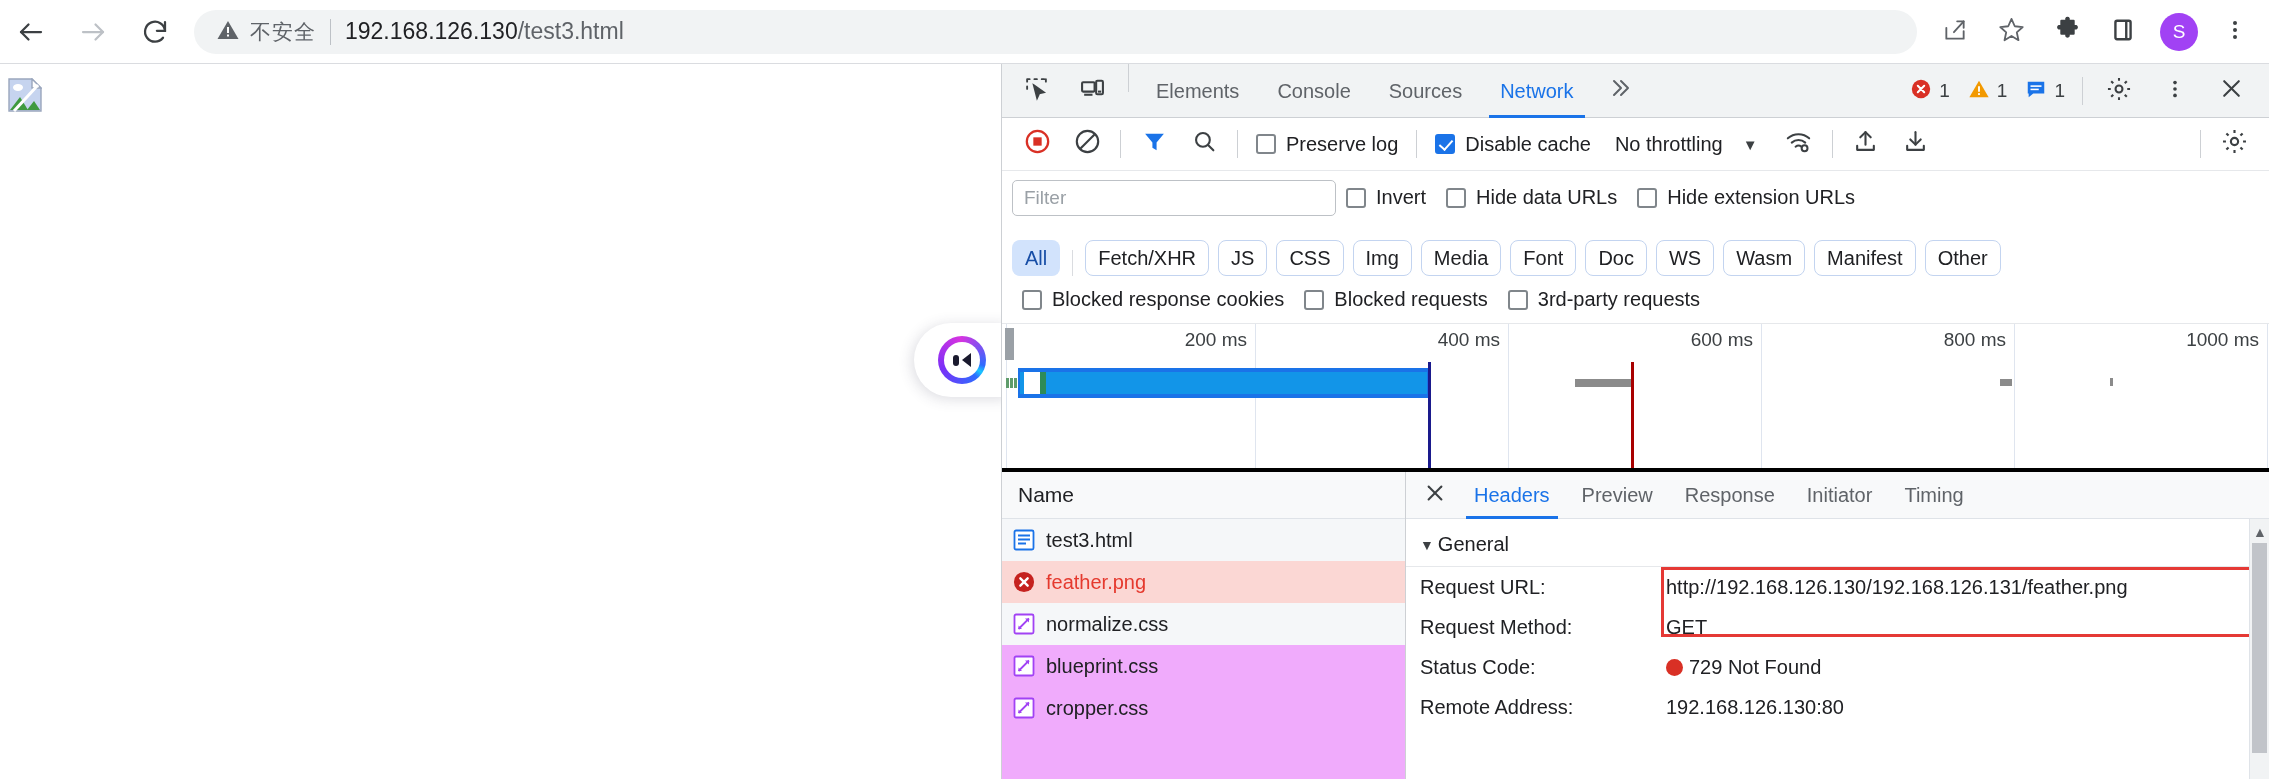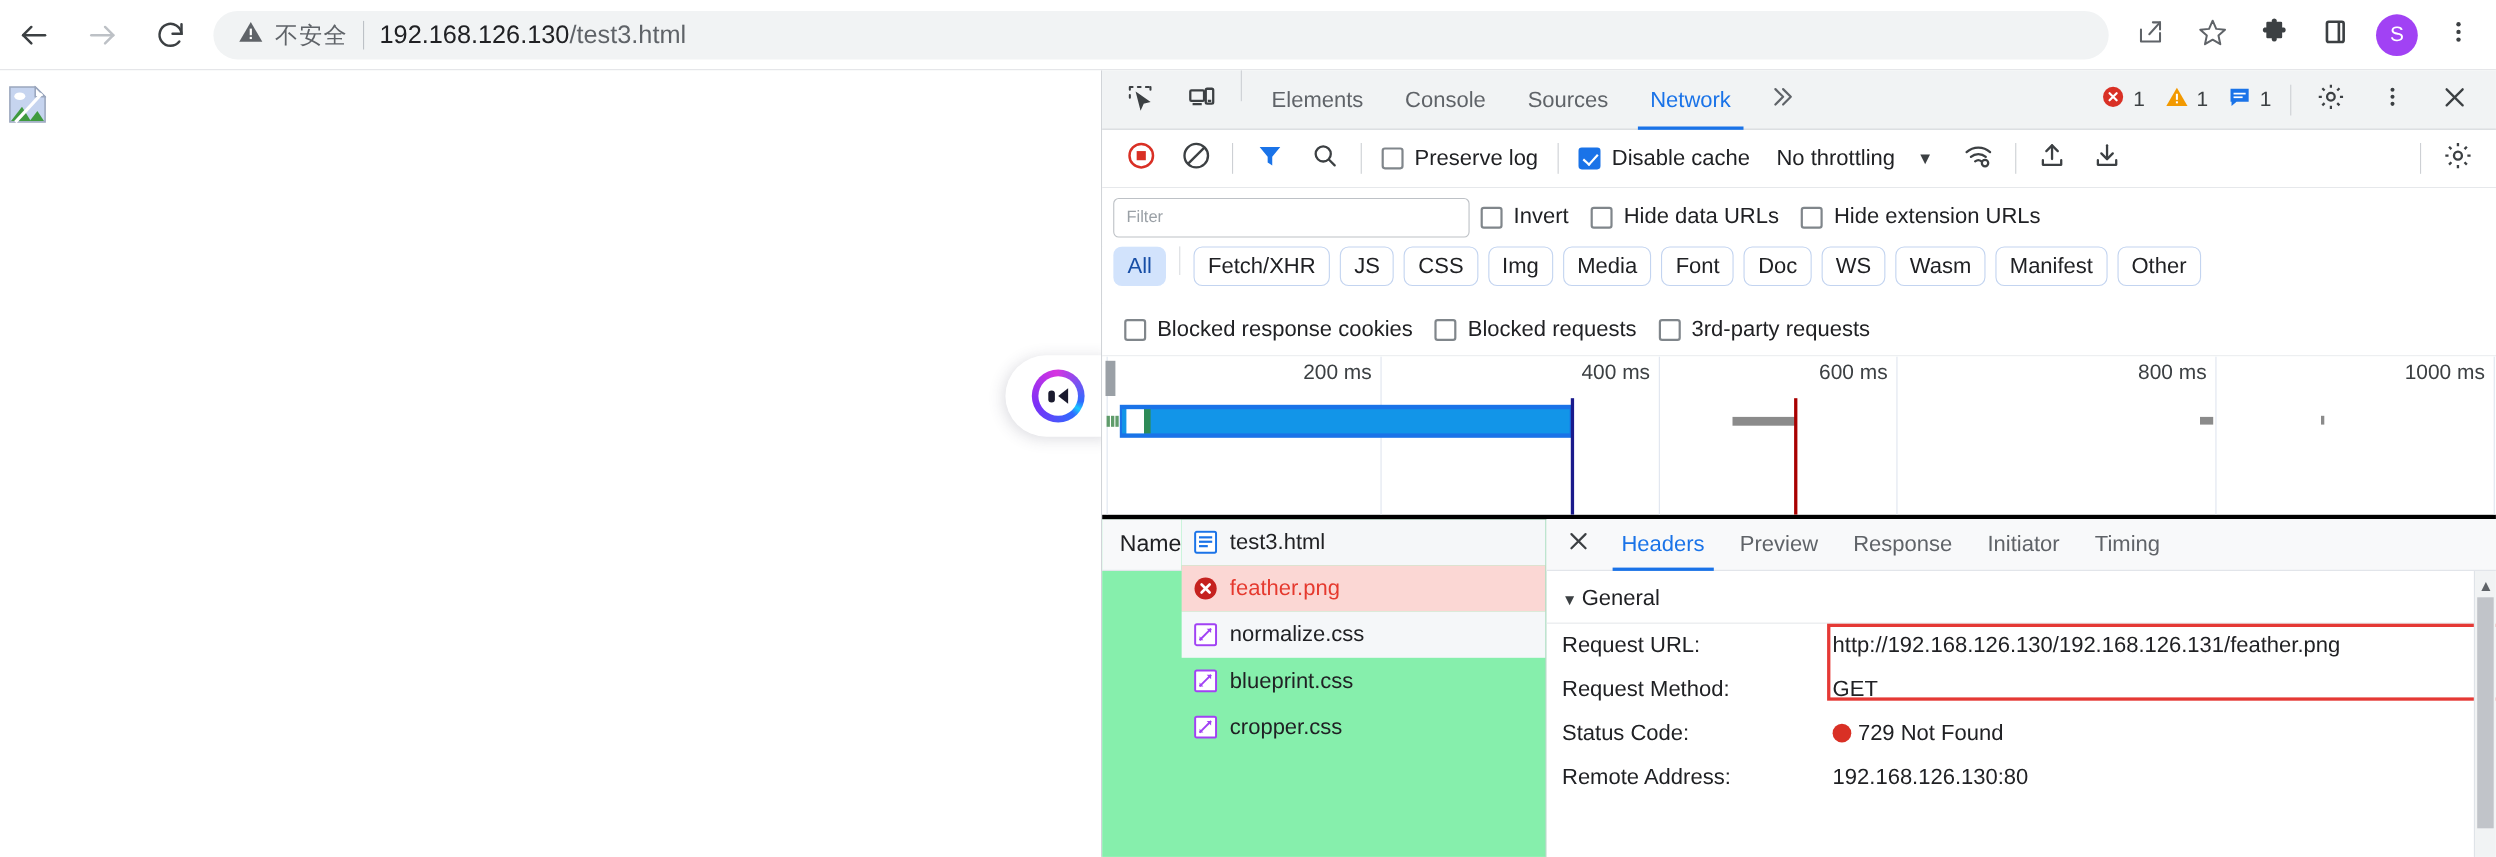--- a/index.html
+++ b/index.html
@@ -129,27 +129,27 @@
   .throttle {
     font-size:20px; color:#202124; padding:0 10px 0 14px; white-space:nowrap;
   }
   .caret { font-size:15px; color:#3c4043; padding:0 16px 0 10px; }
 
   .dt-filterbar {
     height:53px; display:flex; align-items:center; flex:none; padding:0 10px; background:#fff;
   }
   .filter-input {
     width:324px; height:36px; border:1px solid #bdc1c6; border-radius:5px;
-    background:#fff; padding:0 11px; font-size:15px; color:#737373;
+    background:#fff; padding:0 11px; font-size:19px; color:#737373;
     font-family:"Liberation Sans", sans-serif; outline:none;
   }
   .filter-input::placeholder { color:#9aa0a6; }
 
   .dt-pills {
-    height:52px; display:flex; align-items:flex-start; flex:none; padding:0 10px; gap:9px; background:#fff;
+    height:52px; display:flex; align-items:flex-end; flex:none; padding:0 10px; gap:9px; background:#fff;
   }
   .pill {
     height:36px; padding:0 12px; border:1px solid #c3d4f0; border-radius:8px;
     display:flex; align-items:center; font-size:20px; color:#202124; white-space:nowrap; background:#fff;
   }
   .pill.active { background:#d2e3fc; border-color:transparent; color:#174ea6; }
   .pill-sep { width:1px; height:26px; background:#dadce0; margin:0 3px; }
 
   .dt-blockrow {
     height:48px; display:flex; align-items:center; flex:none; padding:0 10px;
@@ -182,22 +182,22 @@
   .ov-green { position:absolute; left:38px; top:48px; width:6px; height:22px; background:#2e8b57; }
   .ov-gray-bar { position:absolute; left:573px; top:55px; width:58px; height:8px; background:#8b8b8b; }
   .ov-gray-sq { position:absolute; left:998px; top:55px; width:12px; height:7px; background:#8b8b8b; }
   .ov-gray-sm { position:absolute; left:1108px; top:54px; width:3px; height:8px; background:#8b8b8b; }
   .ov-vline-blue { position:absolute; top:38px; bottom:0; width:3px; background:#1a1a8c; }
   .ov-vline-red  { position:absolute; top:38px; bottom:0; width:3px; background:#a80000; }
 
   
   .dt-lower { flex:1; display:flex; min-height:0; }
   .req-list {
-    width:404px; flex:none; border-right:1px solid #cdd0d4; display:flex; 
-    background:#86efac;
+    width:404px; flex:none; border-right:1px solid #cdd0d4; display:flex; flex-direction:column;
+    background:#f0abfc;
   }
   .req-head {
     height:47px; display:flex; align-items:center; padding-left:16px;
     font-size:21px; color:#202124; border-bottom:1px solid #dfe3e8; background:#f8f9fa; flex:none;
   }
   .req-rows { flex:1; overflow:hidden; }
   .req-row {
     height:42px; display:flex; align-items:center; gap:11px; padding-left:11px;
     font-size:20px; color:#202124; white-space:nowrap;
   }
@@ -591,21 +591,21 @@
 
     <div class="overview">
       <div class="ov-grid">
         <div class="ov-col" style="left:4px;"></div>
         <div class="ov-col" style="left:253px;">
             <span class="ov-label">200 ms</span>
           </div>
         <div class="ov-col" style="left:506px;">
             <span class="ov-label">400 ms</span>
           </div>
-        <div class="ov-col" style="left:722px;">
+        <div class="ov-col" style="left:759px;">
             <span class="ov-label">600 ms</span>
           </div>
         <div class="ov-col" style="left:1012px;">
             <span class="ov-label">800 ms</span>
           </div>
         <div class="ov-col" style="left:1265px;">
             <span class="ov-label">1000 ms</span>
           </div>
       </div>
       <div class="ov-scroll-handle"></div>

